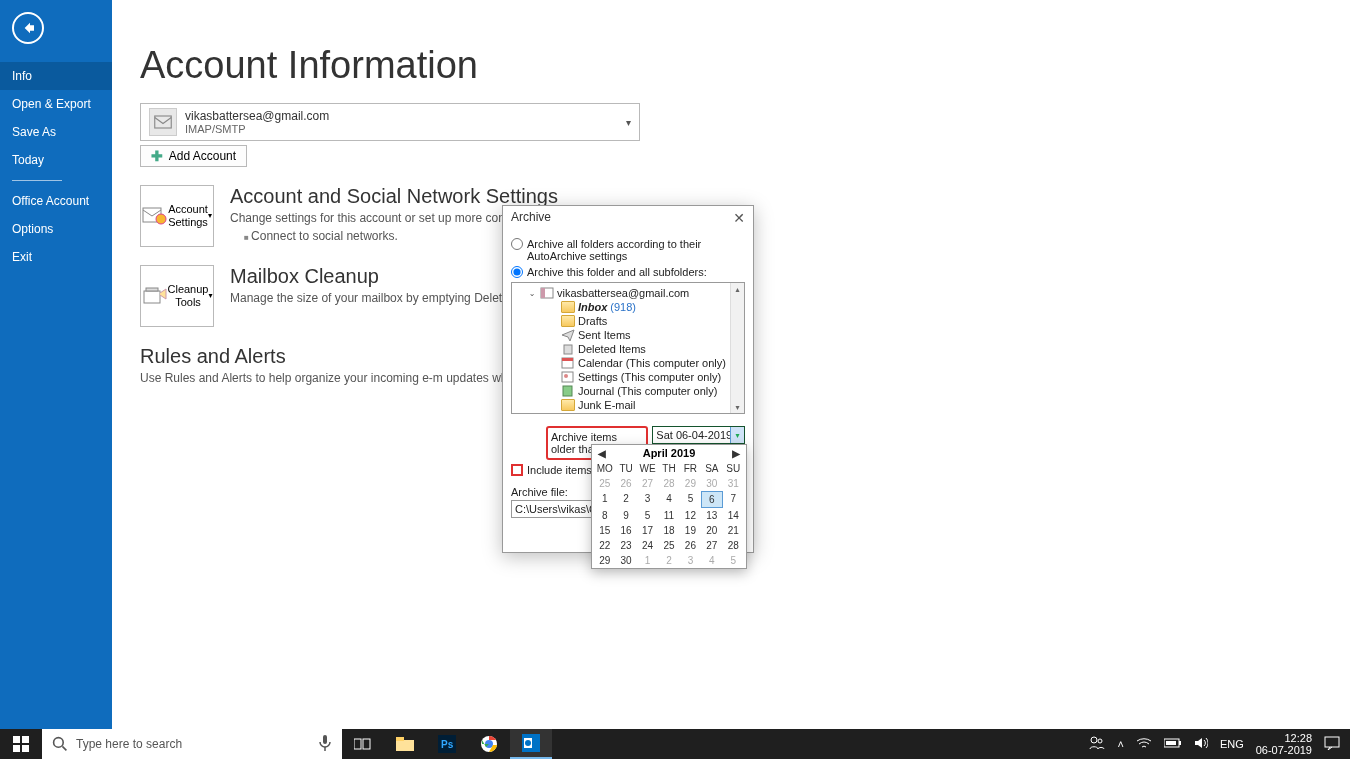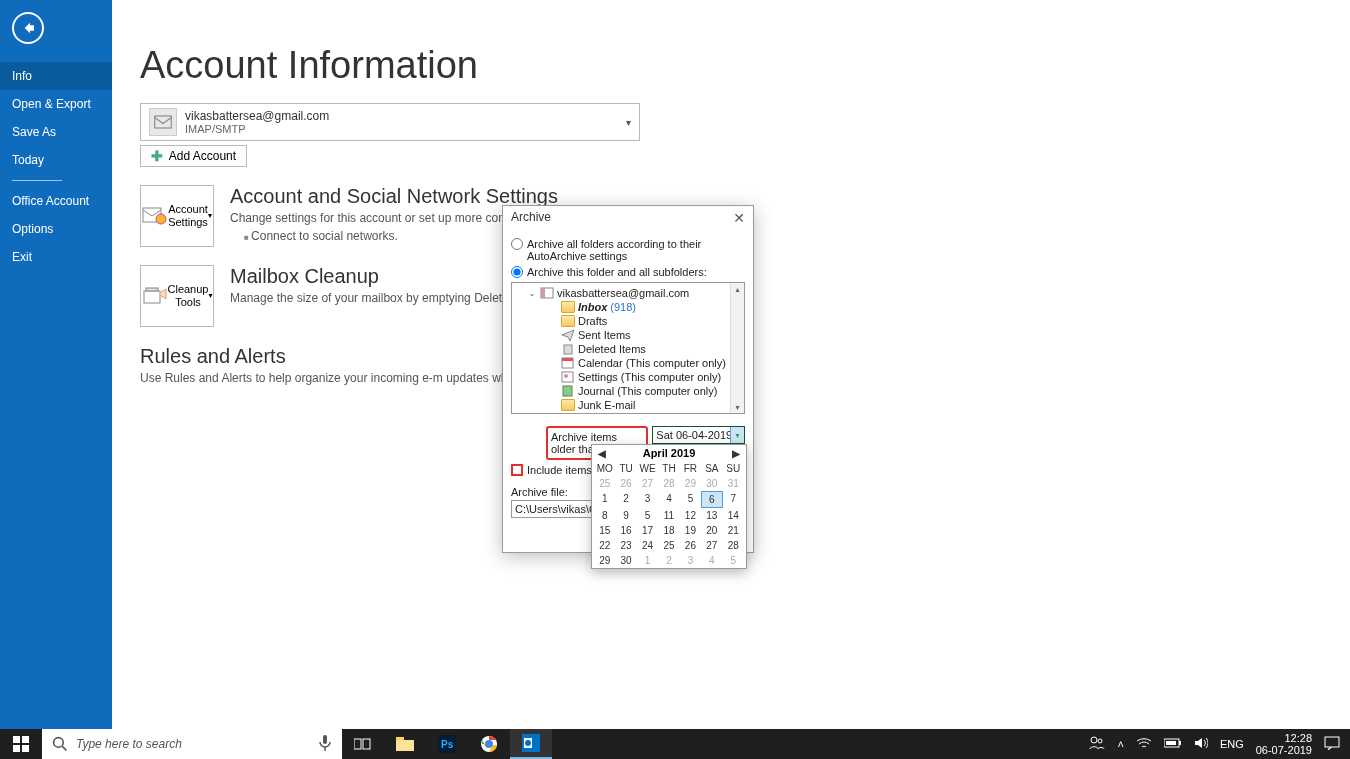--- a/index.html
+++ b/index.html
@@ -378,21 +378,21 @@
         <rect x="9" y="0" width="7" height="7" fill="#fff"></rect>
         <rect x="0" y="9" width="7" height="7" fill="#fff"></rect>
         <rect x="9" y="9" width="7" height="7" fill="#fff"></rect>
       </svg>
   </div>
   <div class="search-box">
     <svg width="16" height="16" viewBox="0 0 20 20">
         <circle cx="8" cy="8" r="6" fill="none" stroke="#555" stroke-width="2"></circle>
         <line x1="13" y1="13" x2="18" y2="18" stroke="#555" stroke-width="2"></line>
       </svg>
-    <span style="color:#555;font-style:italic;">Type here to search</span>
+    <span style="color:#555;">Type here to search</span>
     <span class="mic">
       <svg width="14" height="18" viewBox="0 0 14 18">
           <rect x="5" y="1" width="4" height="9" rx="2" fill="#555"></rect>
           <path d="M2 8a5 5 0 0010 0" fill="none" stroke="#555" stroke-width="1.5"></path>
           <line x1="7" y1="13" x2="7" y2="17" stroke="#555" stroke-width="1.5"></line>
         </svg>
     </span>
   </div>
   <div class="task-icons">
     <div class="task-icon">

